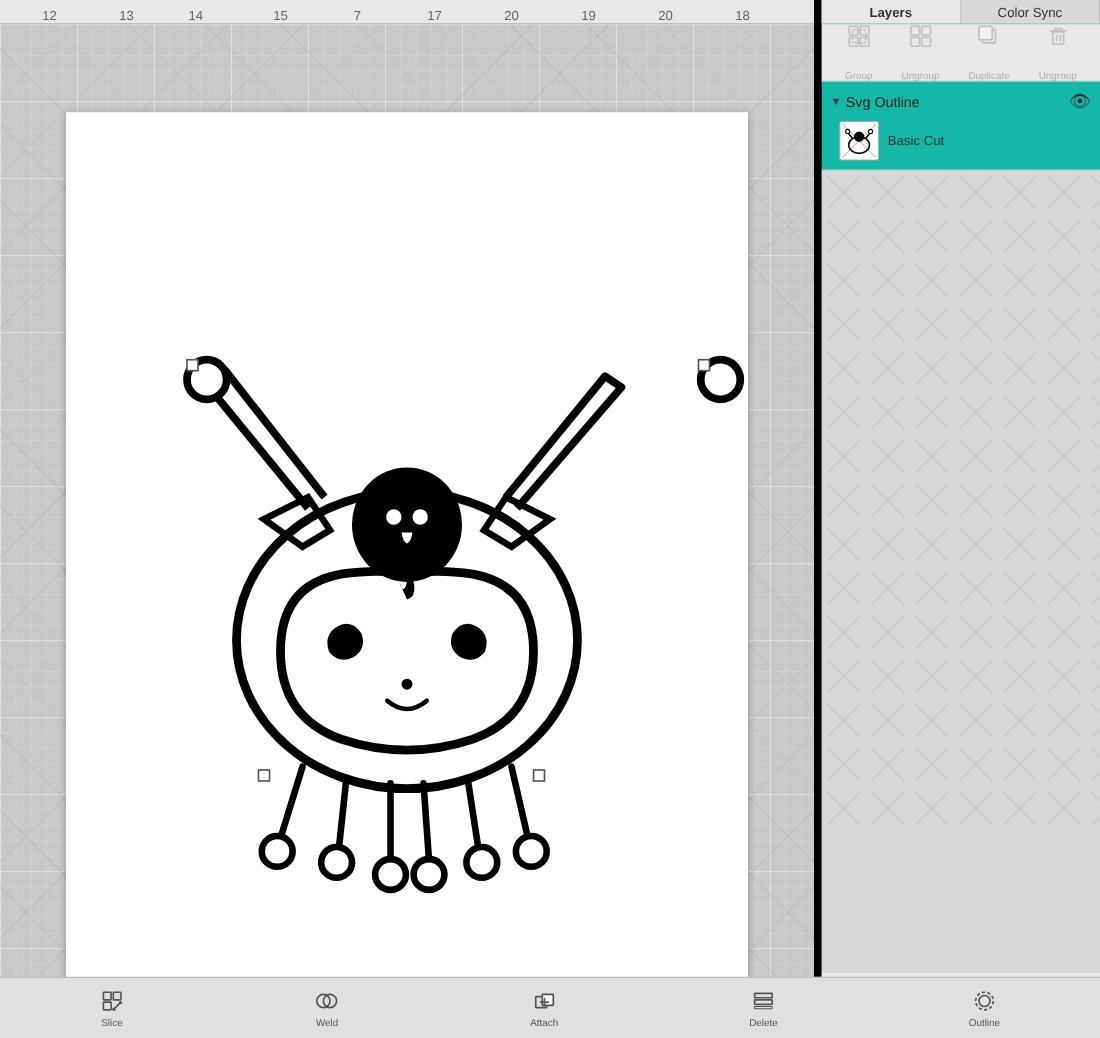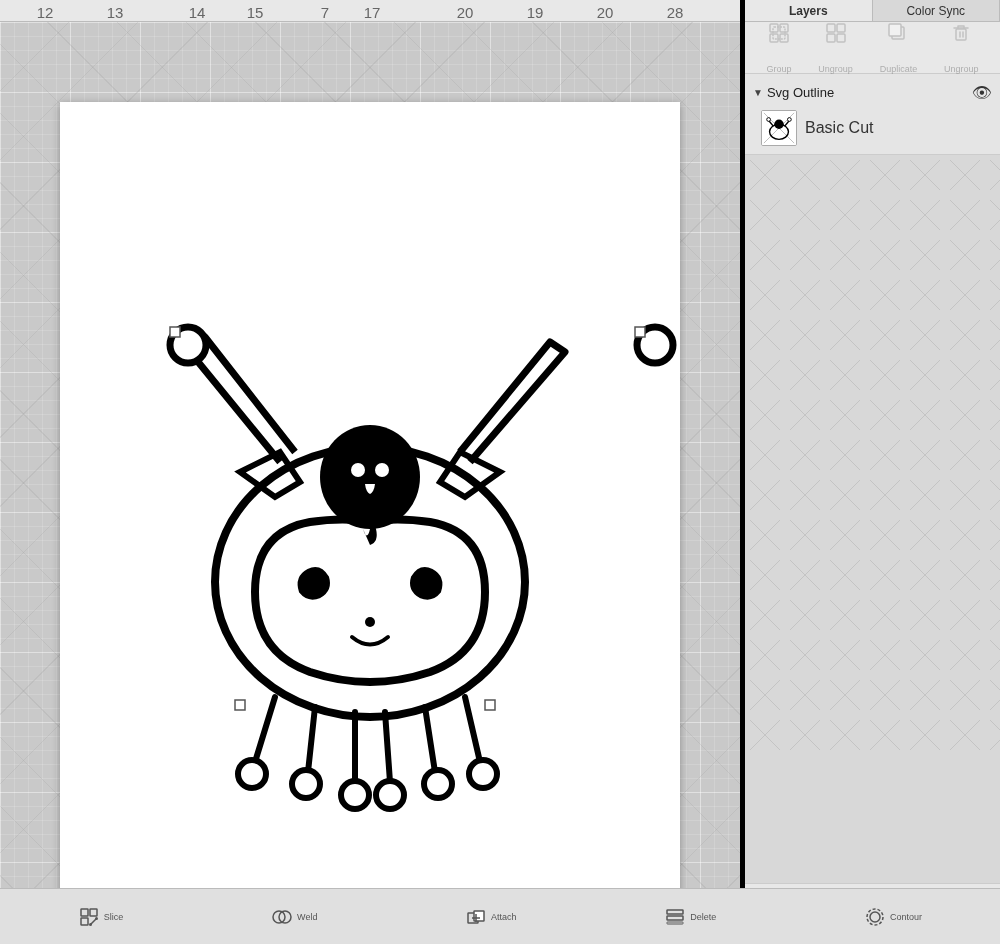--- a/index.html
+++ b/index.html
@@ -23,21 +23,21 @@
       height: 22px;
       background: #e8e8e8;
       border-bottom: 1px solid #bbb;
       display: flex;
       align-items: flex-end;
       z-index: 10;
     }
     .ruler-top-tick {
       position: absolute;
       bottom: 0;
-      font-size: 15px;
+      font-size: 12px;
       color: #666;
       text-align: center;
       transform: translateX(-50%);
     }
 
     
     .canvas-grid {
       position: absolute;
       top: 22px;
       left: 0;
@@ -90,24 +90,24 @@
       top: 0;
       left: 0;
       width: 100%;
       height: 100%;
     }
 
     
     .right-panel {
       width: 260px;
       height: 944px;
-      background: #e5e5e5;
+      background: #14b8a6;
       display: flex;
       flex-direction: column;
-      border-left: 5px solid #000000;
+      border-left: 7px solid #000000;
     }
 
     
     .panel-tabs {
       display: flex;
       height: 22px;
       background: #d8d8d8;
       border-bottom: 1px solid #bbb;
     }
     .panel-tab {
@@ -194,66 +194,66 @@
       background: white;
       border-radius: 2px;
       display: flex;
       align-items: center;
       justify-content: center;
       font-size: 14px;
       position: relative;
       overflow: hidden;
     }
     .layer-name {
-      font-size: 16px;
+      font-size: 12px;
       color: #333;
     }
 
     
     .panel-bottom-toolbar {
       position: absolute;
       bottom: 0;
       left: 0;
       right: 0;
       height: 56px;
       background: #e0e0e0;
       border-top: 1px solid #bbb;
       display: flex;
       align-items: center;
       justify-content: space-around;
       padding: 0 4px;
     }
     .bottom-btn {
       display: flex;
-      flex-direction: row;
+      flex-direction: column;
       align-items: center;
       font-size: 9px;
       color: #555;
       gap: 4px;
       cursor: pointer;
       padding: 4px 6px;
     }
     .bottom-btn svg { width: 22px; height: 22px; }
   </style>
 </head>
 <body>
 
 <div class="canvas-area">
 
   <div class="ruler-top">
     <div class="ruler-top-tick" style="left:45px">12</div>
     <div class="ruler-top-tick" style="left:115px">13</div>
-    <div class="ruler-top-tick" style="left:197px">14</div>
+    <div class="ruler-top-tick" style="left:178px">14</div>
     <div class="ruler-top-tick" style="left:255px">15</div>
     <div class="ruler-top-tick" style="left:325px">7</div>
-    <div class="ruler-top-tick" style="left:372px">17</div>
+    <div class="ruler-top-tick" style="left:395px">17</div>
     <div class="ruler-top-tick" style="left:465px">20</div>
     <div class="ruler-top-tick" style="left:535px">19</div>
     <div class="ruler-top-tick" style="left:605px">20</div>
-    <div class="ruler-top-tick" style="left:675px">28</div>
+    <div class="ruler-top-tick" style="left:675px">18</div>
   </div>
 
   <div class="canvas-grid">
 
     <div class="white-canvas">
       <svg class="drawing-svg" viewBox="0 0 620 820" xmlns="http://www.w3.org/2000/svg">
 
         <ellipse cx="310" cy="480" rx="155" ry="135" fill="none" stroke="black" stroke-width="8"></ellipse>
 
         <path d="M195 490 Q195 430 250 420 Q285 415 310 420 Q335 415 370 420 Q425 430 425 490 Q425 550 370 570 Q340 580 310 580 Q280 580 250 570 Q195 550 195 490Z" fill="white" stroke="black" stroke-width="8"></path>
@@ -442,16 +442,16 @@
         <rect x="3" y="10" width="16" height="4" rx="0.5" stroke="#555" stroke-width="1.5"></rect>
         <rect x="3" y="16" width="16" height="2" rx="0.5" stroke="#555" stroke-width="1"></rect>
       </svg>
       <span>Delete</span>
     </div>
     <div class="bottom-btn">
       <svg viewBox="0 0 22 22" fill="none" xmlns="http://www.w3.org/2000/svg">
         <ellipse cx="11" cy="11" rx="8" ry="8" stroke="#555" stroke-width="1.5" stroke-dasharray="3 2"></ellipse>
         <ellipse cx="11" cy="11" rx="5" ry="5" stroke="#555" stroke-width="1.5"></ellipse>
       </svg>
-      <span>Contour</span>
+      <span>Outline</span>
     </div>
   </div>
 </div>
 
 </body></html>

